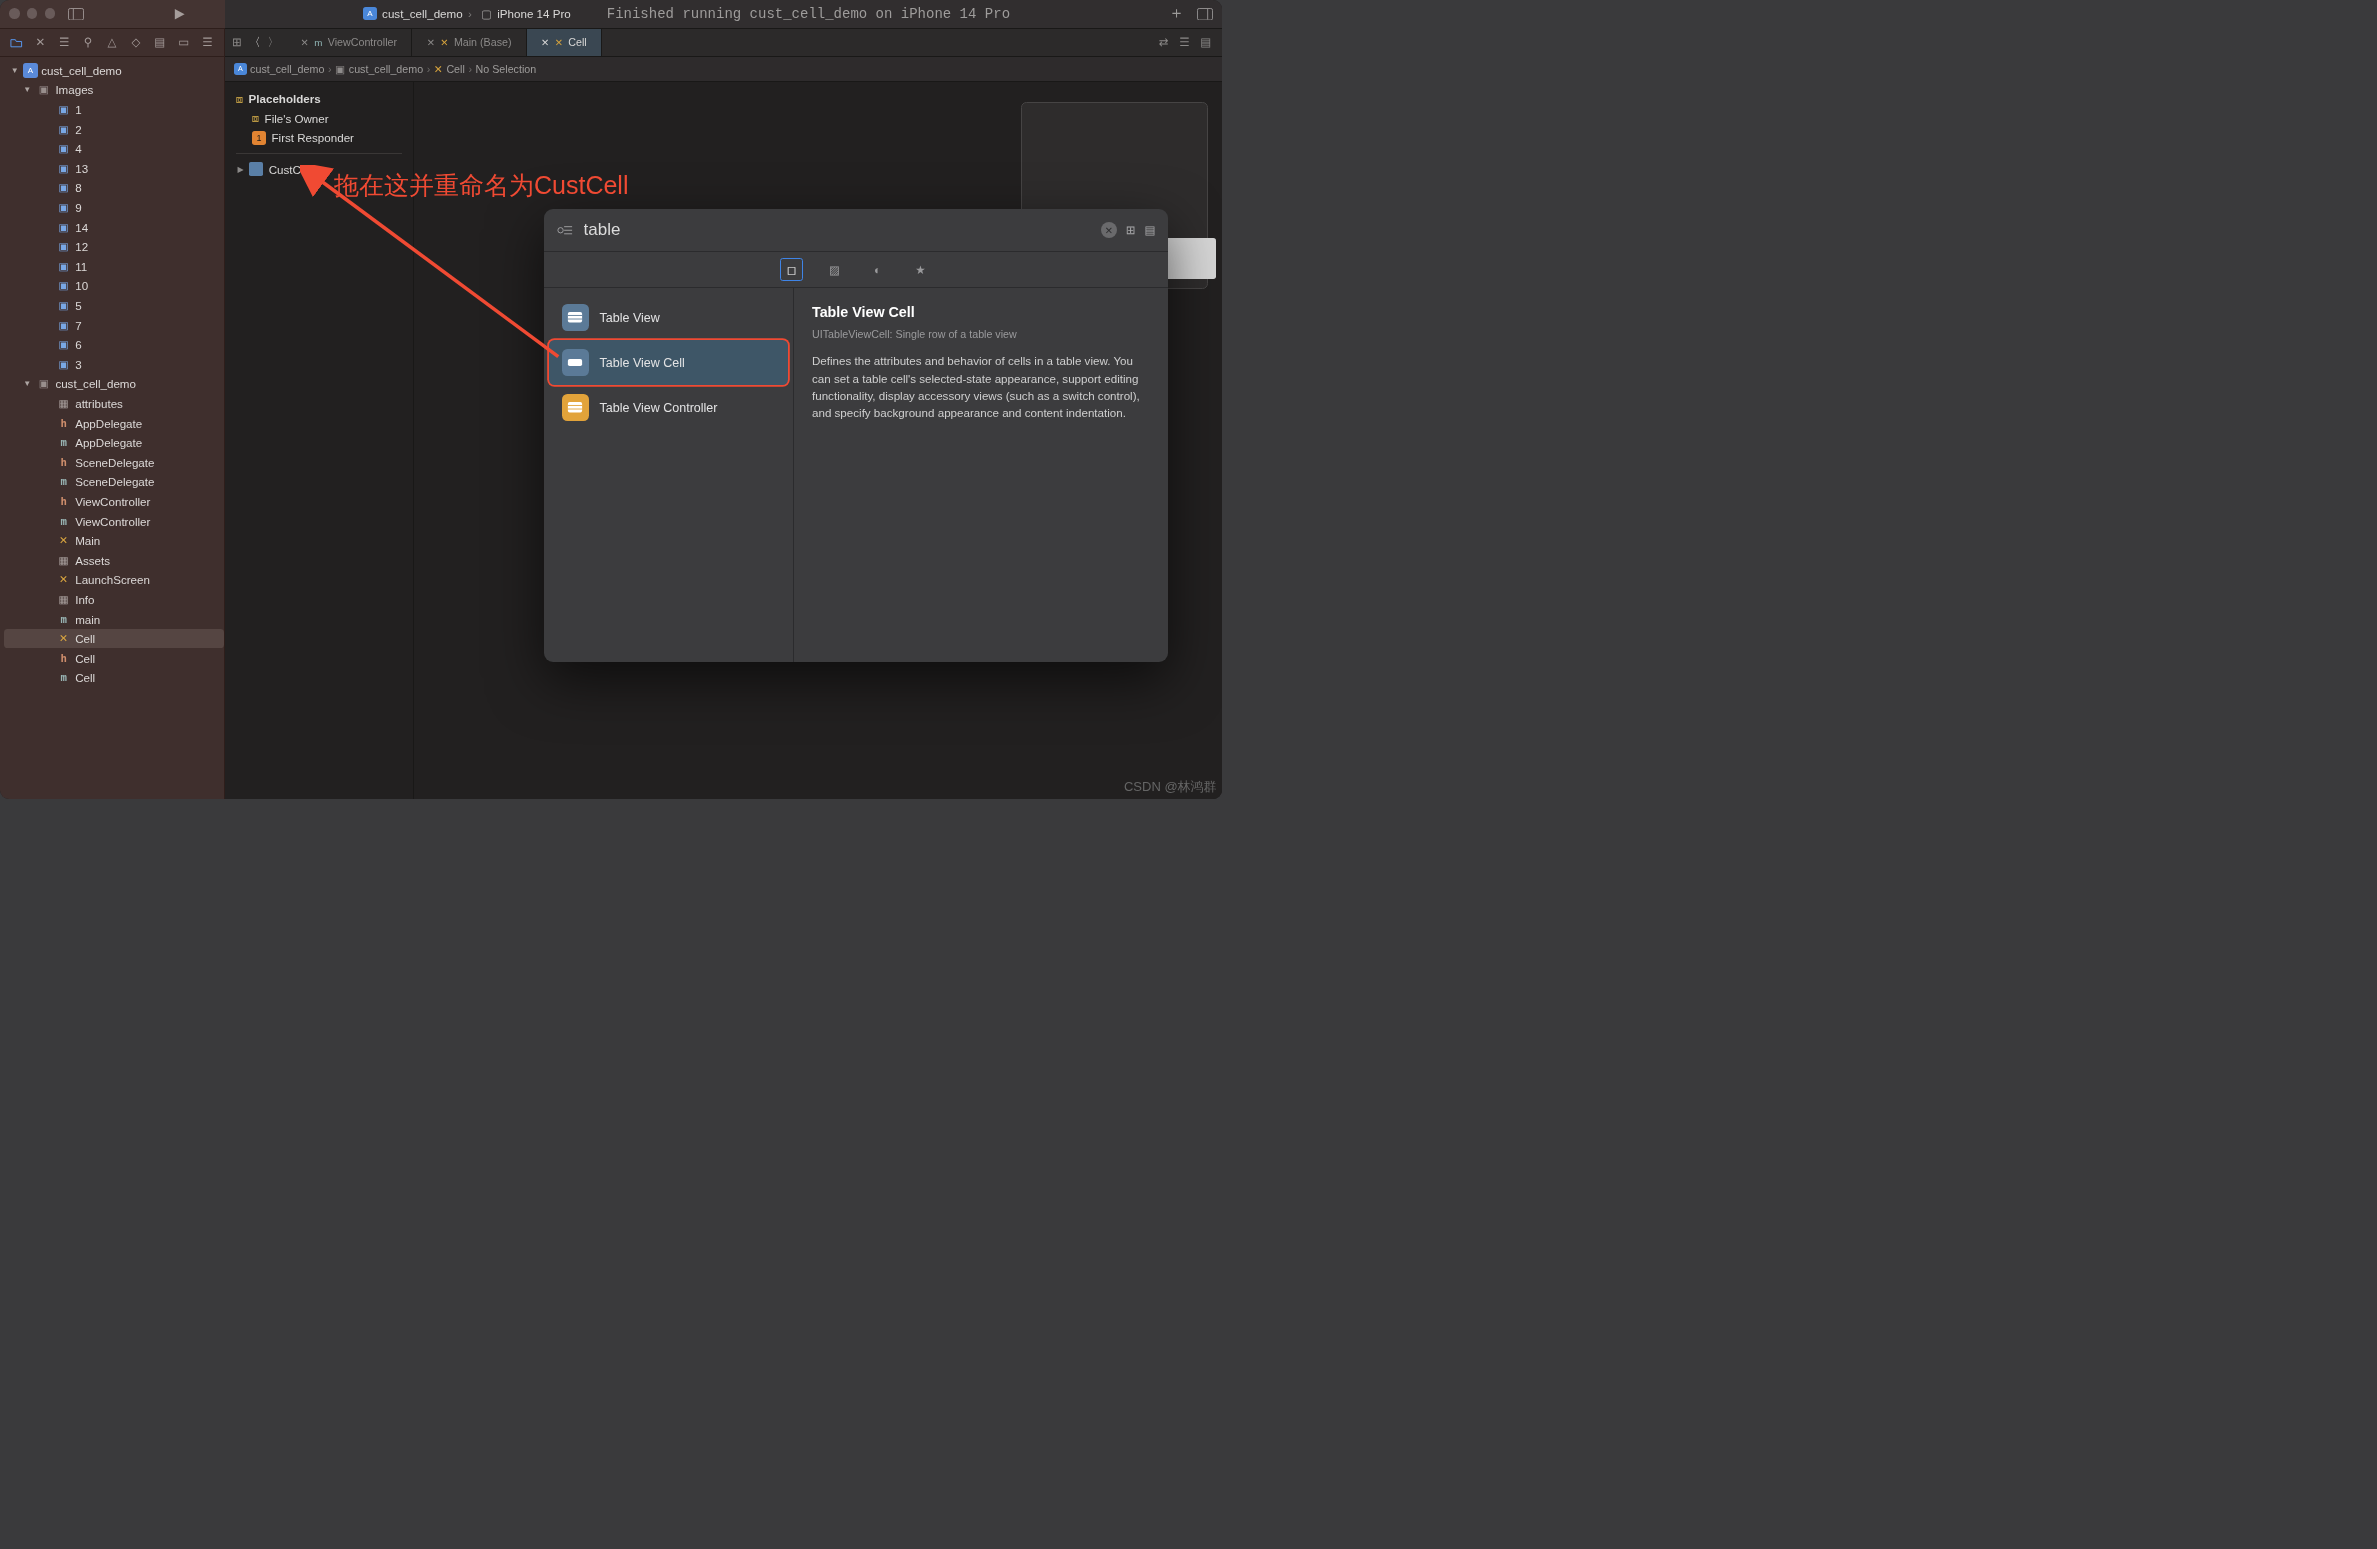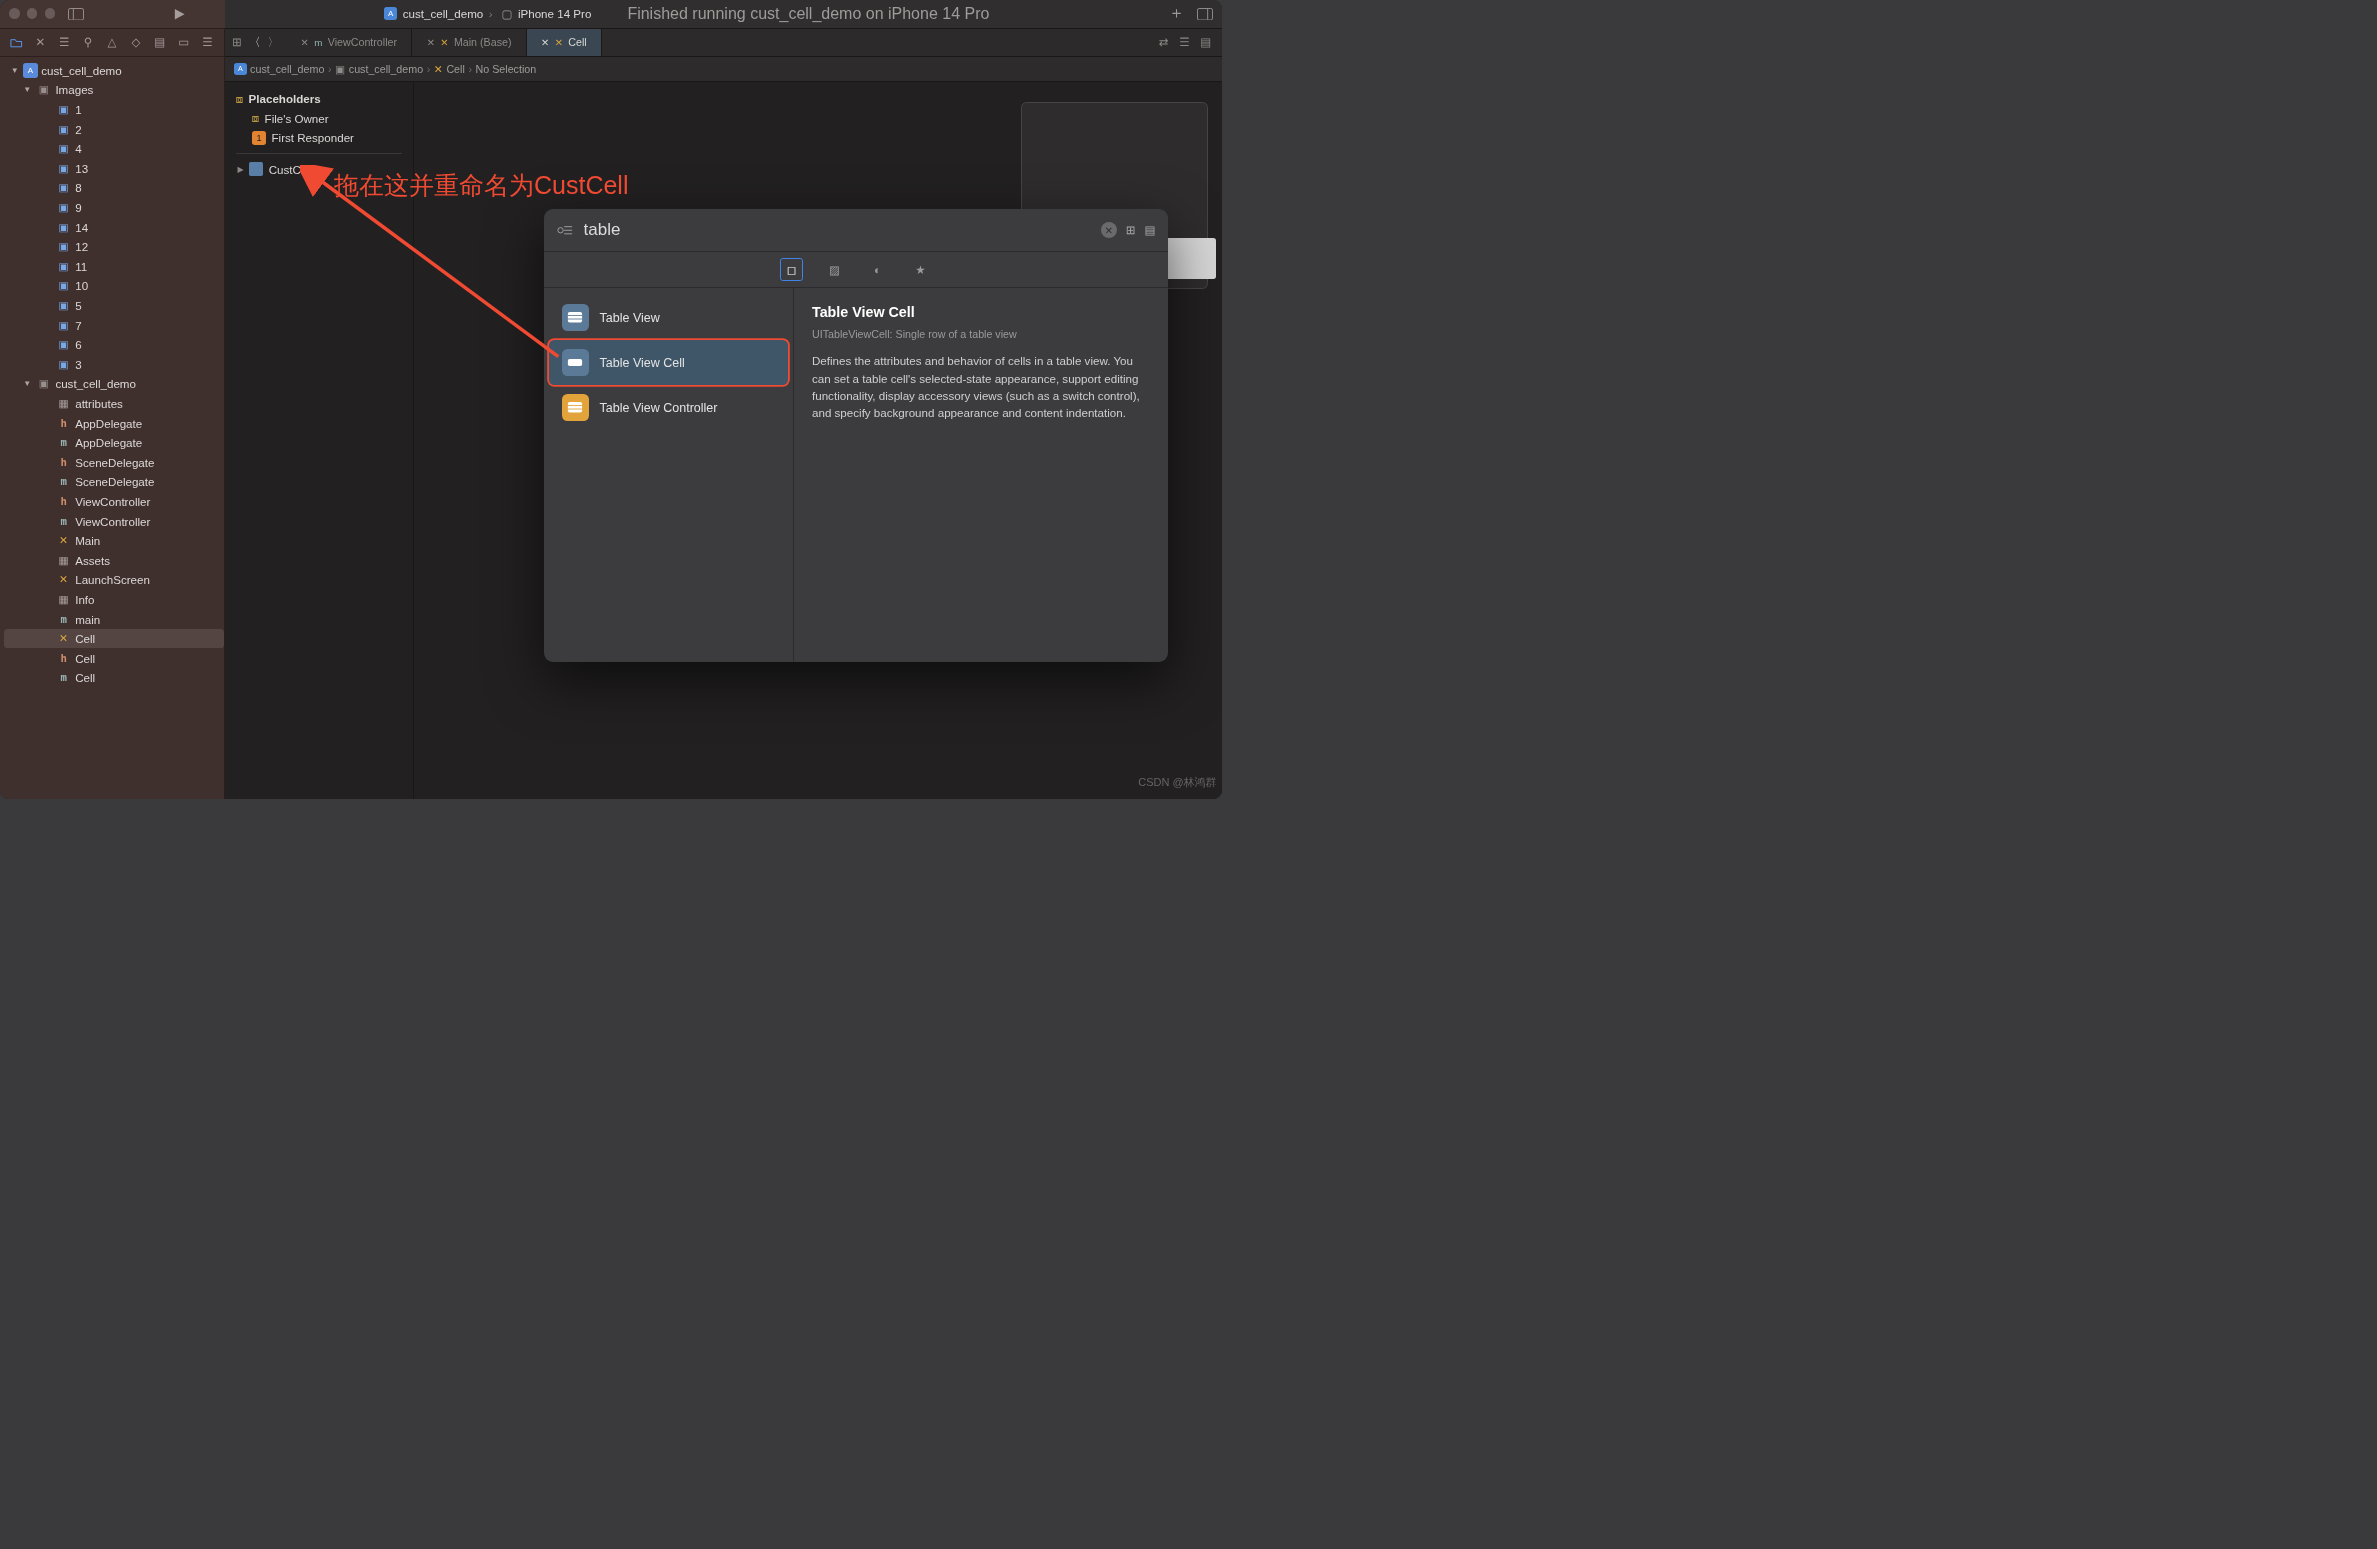--- a/index.html
+++ b/index.html
@@ -52,21 +52,21 @@
     border-bottom:0.9px solid var(--border-dark);
     flex:none;
   }
   .traffic { display:flex; gap:7.1px; }
   .traffic .dot { width:10.7px; height:10.7px; border-radius:50%; background:#5a5657; }
   .tb-icon { color:#9c9a99; margin-left:12.5px; display:flex; align-items:center; }
   .tb-play { margin-left:auto; margin-right:19.6px; }
   .scheme-area { display:flex; align-items:center; gap:9px; flex:1; justify-content:center; }
   .scheme-box { display:flex; align-items:center; gap:5.4px; color:var(--text-primary); }
   .scheme-box .app-icon { width:13.4px; height:13.4px; background:#4a87d9; border-radius:2.7px; display:flex; align-items:center; justify-content:center; font-size:8px; color:#fff;}
-  .status-text { color:var(--text-dim); font-size:16px; }
+  .status-text { color:var(--text-dim); font-size:14px;font-family:Liberation Mono, monospace; }
   .tb-right { display:flex; gap:12.5px; align-items:center; color:#9c9a99; }
   .body-row { display:flex; flex:1; min-height:0;}
   .sidebar { width:225px; background:var(--bg-sidebar); display:flex; flex-direction:column; border-right:0.9px solid var(--border-dark);}
   .nav-tabs { height:28.5px; display:flex; align-items:center; gap:9px; padding:0 9px; border-bottom:0.9px solid var(--border-dark);}
   .nav-tabs .nt { width:16px; height:16px; display:flex; align-items:center; justify-content:center; color:#9a9796;}
   .nav-tabs .nt.active { color:#4a9eff; }
   .nav-tree { flex:1; overflow:auto; padding-top:3.6px; padding-left:3.6px;}
   .nav-row { height:19.6px; display:flex; align-items:center; gap:3.6px; padding-left:7.1px; color:var(--text-primary); font-size:11.6px; border-radius:3.6px; }
   .nav-row.selected { background:var(--bg-nav-selected); }
   .nav-row .disclosure { width:9px; color:#a6a3a2; font-size:8px; }
@@ -132,21 +132,21 @@
   .lib-row .ricon { width:27px; height:27px; border-radius:5.4px; display:flex; align-items:center; justify-content:center; color:#fff;}
   .ricon.tv { background:#5b7a97;}
   .ricon.tvc { background:#5b7a97;}
   .ricon.tvctrl { background:#e2a33a;}
   .lib-detail { flex:1; padding:14.3px 18px; font-size:11.6px; color:#cfcfcf; line-height:1.5;}
   .lib-detail h3 { margin:0 0 1.8px 0; font-size:14.3px; color:#fff; font-weight:600;}
   .lib-detail .sub { color:#9a9a9c; font-size:10.7px; margin-bottom:10.7px;}
   .annotation-text { position:absolute; left:334px; top:169px; color:var(--annotation-red); font-size:25px; font-weight:500;}
   .arrow-svg { position:absolute; left:300px; top:165px; pointer-events:none; }
   .red-overlay { position:absolute; left:0; top:0; width:225px; height:799px; background:var(--overlay-red); pointer-events:none; mix-blend-mode:screen; opacity:0.7;}
-  .watermark { position:absolute; right:5.4px; bottom:9px; font-size:11px; color:#656565;}
+  .watermark { position:absolute; right:5.4px; bottom:3px; font-size:13px; color:#656565;}
   svg { display:block; }
 </style>
 </head>
 <body>
 
 <div class="window">
 
   <div class="toolbar">
     <div class="traffic">
       <div class="dot"></div>

